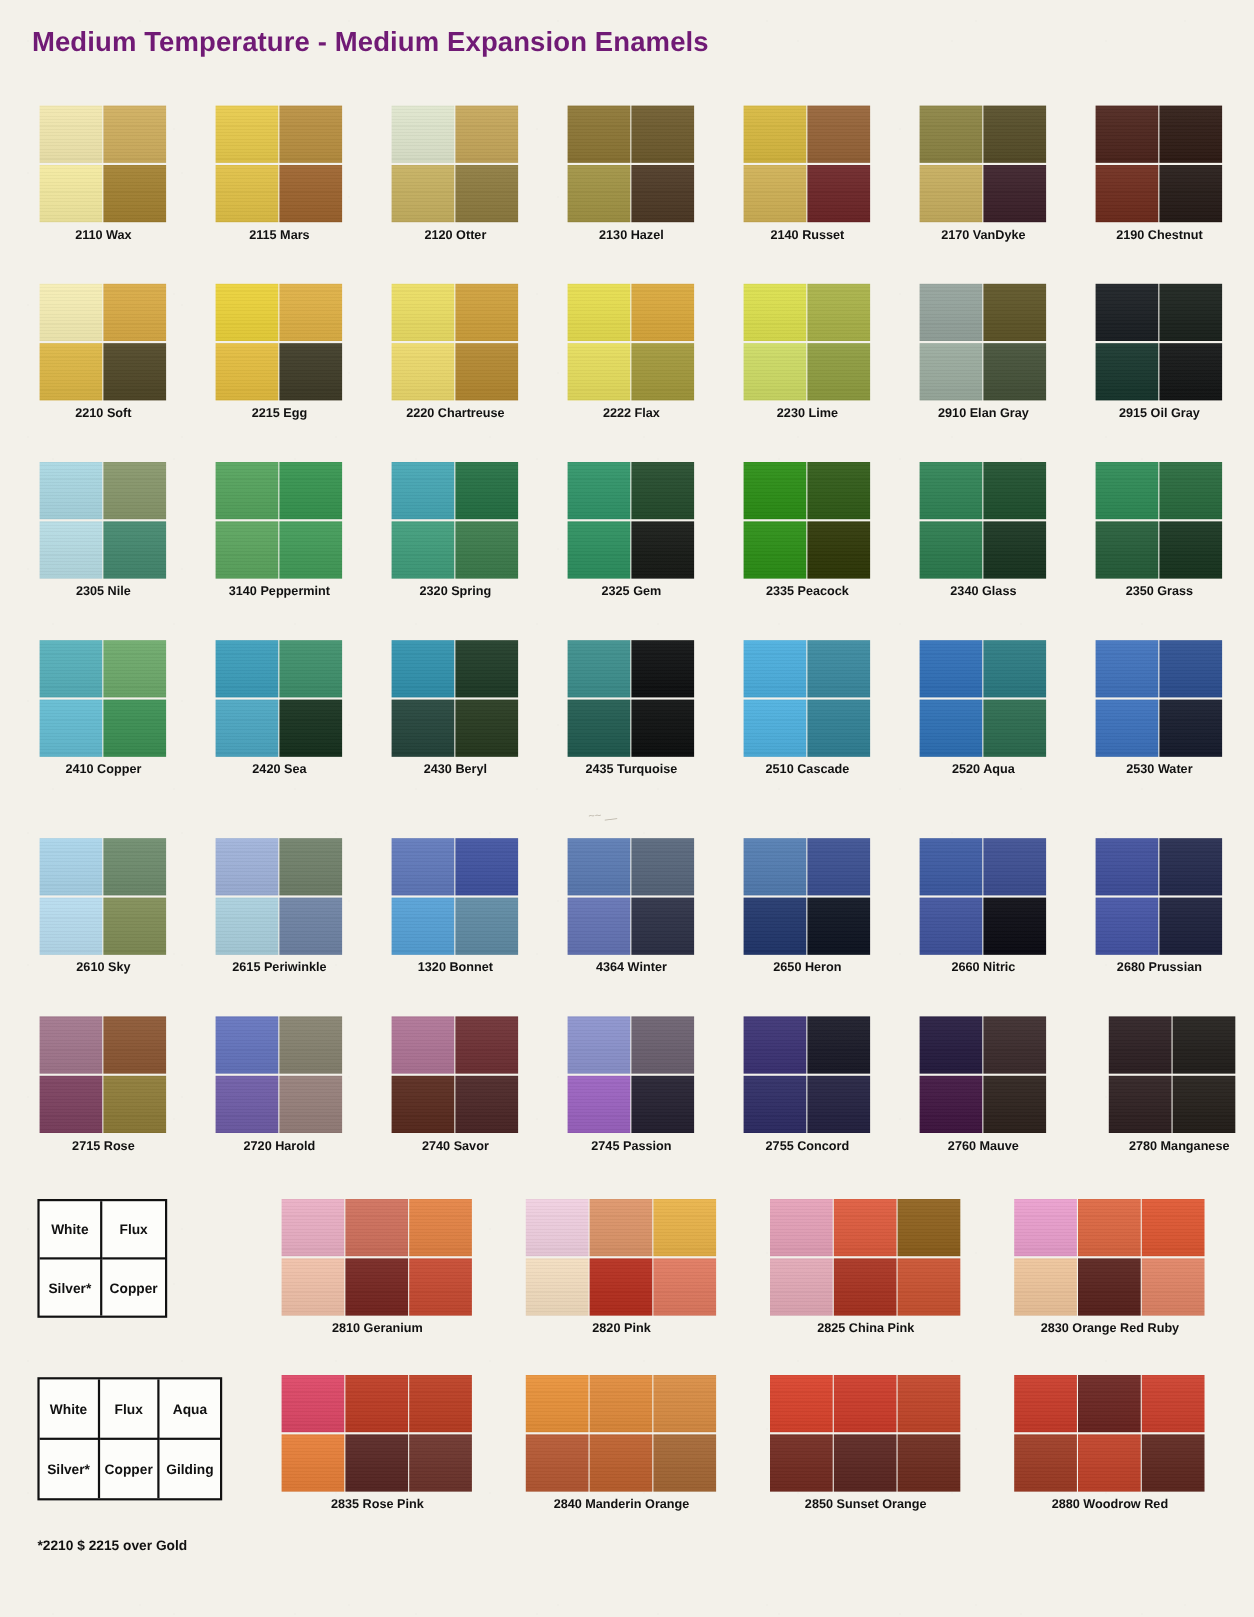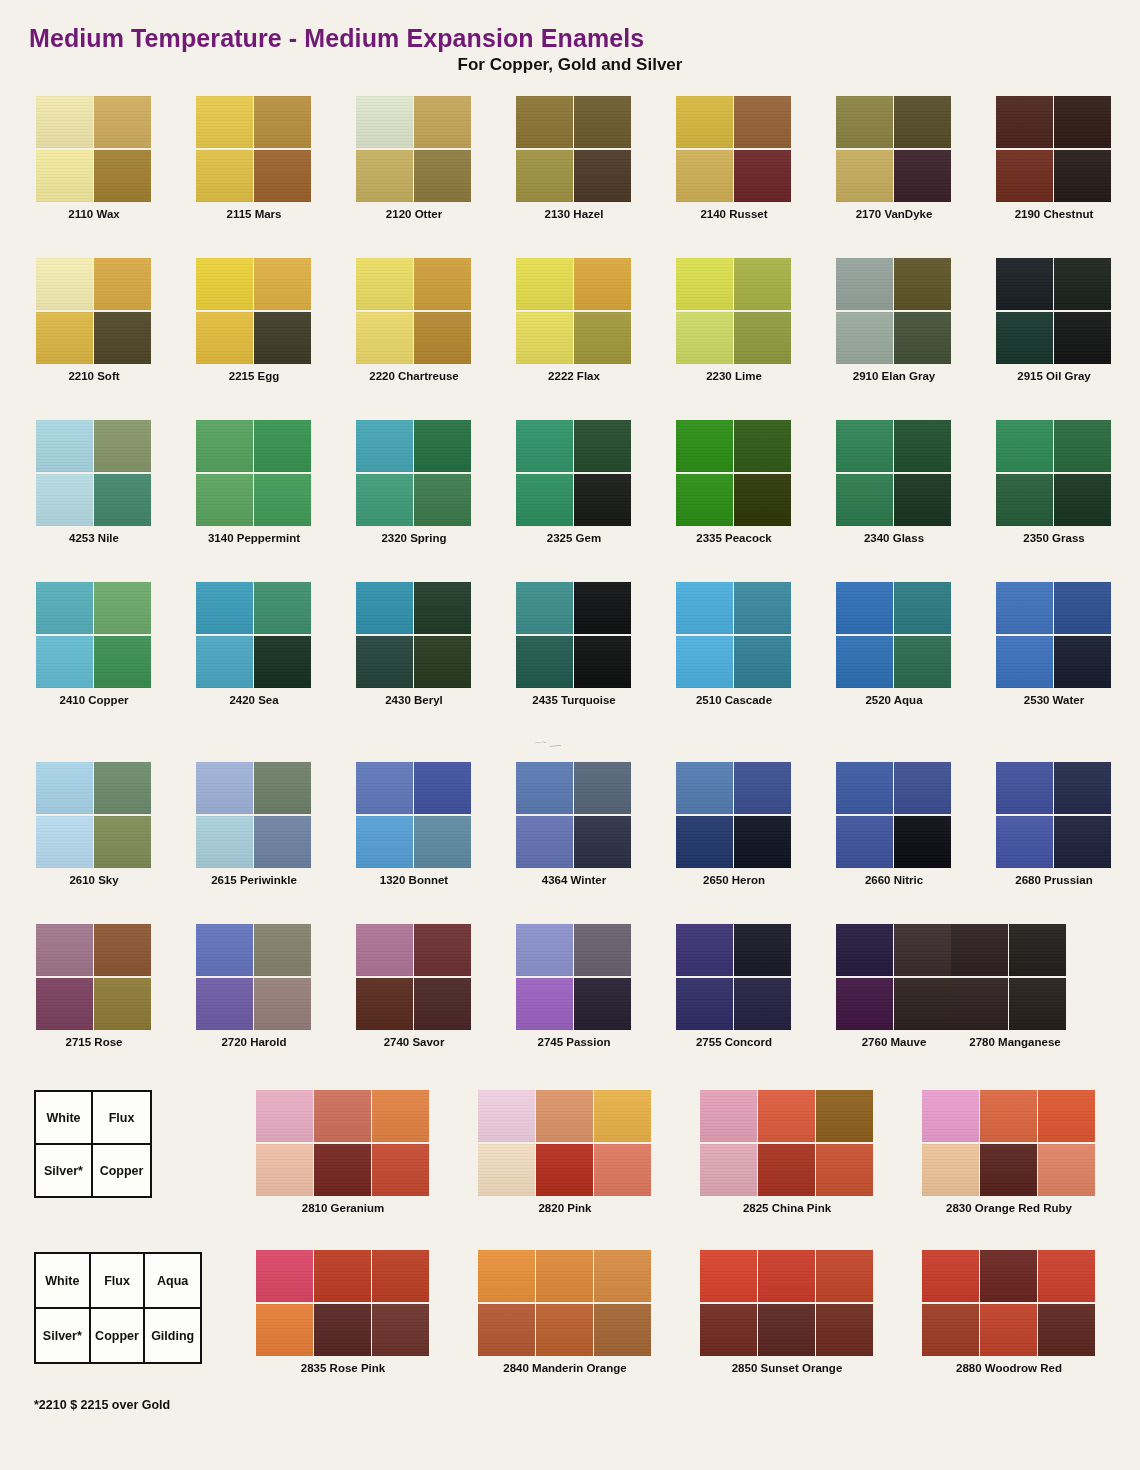--- a/index.html
+++ b/index.html
@@ -105,21 +105,20 @@
   }
 </style>
 </head>
 <body style="background: rgb(243, 241, 234);">
 
 <div id="sheet">
 
   <div class="speckle"></div>
 
   <div class="title">Medium Temperature - Medium Expansion Enamels</div>
-  <div class="subtitle">For Copper, Gold and Silver</div>
 
   <div id="rows-container">
       <div class="row" style="top: 96px;">
         <div class="group" style="left: 36px; width: 116px; height: 130px;">
           <div class="quad" style="height: 106px;">
             <div class="sw c0 r0" title="2110 Wax" style="background: linear-gradient(rgba(255, 255, 255, 0.05), rgba(0, 0, 0, 0.06)), repeating-linear-gradient(0deg, rgba(0, 0, 0, 0.035) 0px, rgba(0, 0, 0, 0.035) 1px, rgba(255, 255, 255, 0.02) 1px, rgba(255, 255, 255, 0.02) 3px) rgb(242, 232, 174);"></div>
             <div class="sw c1 r0" title="2110 Wax" style="background: linear-gradient(rgba(255, 255, 255, 0.05), rgba(0, 0, 0, 0.06)), repeating-linear-gradient(0deg, rgba(0, 0, 0, 0.035) 0px, rgba(0, 0, 0, 0.035) 1px, rgba(255, 255, 255, 0.02) 1px, rgba(255, 255, 255, 0.02) 3px) rgb(207, 174, 93);"></div>
             <div class="sw c0 r1" title="2110 Wax" style="background: linear-gradient(rgba(255, 255, 255, 0.05), rgba(0, 0, 0, 0.06)), repeating-linear-gradient(0deg, rgba(0, 0, 0, 0.035) 0px, rgba(0, 0, 0, 0.035) 1px, rgba(255, 255, 255, 0.02) 1px, rgba(255, 255, 255, 0.02) 3px) rgb(244, 234, 159);"></div>
             <div class="sw c1 r1" title="2110 Wax" style="background: linear-gradient(rgba(255, 255, 255, 0.05), rgba(0, 0, 0, 0.06)), repeating-linear-gradient(0deg, rgba(0, 0, 0, 0.035) 0px, rgba(0, 0, 0, 0.035) 1px, rgba(255, 255, 255, 0.02) 1px, rgba(255, 255, 255, 0.02) 3px) rgb(162, 128, 47);"></div>
           </div>
@@ -246,21 +245,21 @@
         </div>
       </div>
       <div class="row" style="top: 420px;">
         <div class="group" style="left: 36px; width: 116px; height: 130px;">
           <div class="quad" style="height: 106px;">
             <div class="sw c0 r0" title="2305 Nile" style="background: linear-gradient(rgba(255, 255, 255, 0.05), rgba(0, 0, 0, 0.06)), repeating-linear-gradient(0deg, rgba(0, 0, 0, 0.035) 0px, rgba(0, 0, 0, 0.035) 1px, rgba(255, 255, 255, 0.02) 1px, rgba(255, 255, 255, 0.02) 3px) rgb(169, 215, 226);"></div>
             <div class="sw c1 r0" title="2305 Nile" style="background: linear-gradient(rgba(255, 255, 255, 0.05), rgba(0, 0, 0, 0.06)), repeating-linear-gradient(0deg, rgba(0, 0, 0, 0.035) 0px, rgba(0, 0, 0, 0.035) 1px, rgba(255, 255, 255, 0.02) 1px, rgba(255, 255, 255, 0.02) 3px) rgb(135, 150, 106);"></div>
             <div class="sw c0 r1" title="2305 Nile" style="background: linear-gradient(rgba(255, 255, 255, 0.05), rgba(0, 0, 0, 0.06)), repeating-linear-gradient(0deg, rgba(0, 0, 0, 0.035) 0px, rgba(0, 0, 0, 0.035) 1px, rgba(255, 255, 255, 0.02) 1px, rgba(255, 255, 255, 0.02) 3px) rgb(182, 220, 228);"></div>
             <div class="sw c1 r1" title="2305 Nile" style="background: linear-gradient(rgba(255, 255, 255, 0.05), rgba(0, 0, 0, 0.06)), repeating-linear-gradient(0deg, rgba(0, 0, 0, 0.035) 0px, rgba(0, 0, 0, 0.035) 1px, rgba(255, 255, 255, 0.02) 1px, rgba(255, 255, 255, 0.02) 3px) rgb(66, 135, 109);"></div>
           </div>
-          <div class="glabel">4253 Nile</div>
+          <div class="glabel">2305 Nile</div>
         </div>
         <div class="group" style="left: 196px; width: 116px; height: 130px;">
           <div class="quad" style="height: 106px;">
             <div class="sw c0 r0" title="2310 Peppermint" style="background: linear-gradient(rgba(255, 255, 255, 0.05), rgba(0, 0, 0, 0.06)), repeating-linear-gradient(0deg, rgba(0, 0, 0, 0.035) 0px, rgba(0, 0, 0, 0.035) 1px, rgba(255, 255, 255, 0.02) 1px, rgba(255, 255, 255, 0.02) 3px) rgb(84, 163, 92);"></div>
             <div class="sw c1 r0" title="2310 Peppermint" style="background: linear-gradient(rgba(255, 255, 255, 0.05), rgba(0, 0, 0, 0.06)), repeating-linear-gradient(0deg, rgba(0, 0, 0, 0.035) 0px, rgba(0, 0, 0, 0.035) 1px, rgba(255, 255, 255, 0.02) 1px, rgba(255, 255, 255, 0.02) 3px) rgb(53, 148, 79);"></div>
             <div class="sw c0 r1" title="2310 Peppermint" style="background: linear-gradient(rgba(255, 255, 255, 0.05), rgba(0, 0, 0, 0.06)), repeating-linear-gradient(0deg, rgba(0, 0, 0, 0.035) 0px, rgba(0, 0, 0, 0.035) 1px, rgba(255, 255, 255, 0.02) 1px, rgba(255, 255, 255, 0.02) 3px) rgb(90, 164, 93);"></div>
             <div class="sw c1 r1" title="2310 Peppermint" style="background: linear-gradient(rgba(255, 255, 255, 0.05), rgba(0, 0, 0, 0.06)), repeating-linear-gradient(0deg, rgba(0, 0, 0, 0.035) 0px, rgba(0, 0, 0, 0.035) 1px, rgba(255, 255, 255, 0.02) 1px, rgba(255, 255, 255, 0.02) 3px) rgb(64, 154, 87);"></div>
           </div>
           <div class="glabel">3140 Peppermint</div>
         </div>
@@ -488,21 +487,21 @@
         </div>
         <div class="group" style="left: 836px; width: 116px; height: 130px;">
           <div class="quad" style="height: 106px;">
             <div class="sw c0 r0" title="2760 Mauve" style="background: linear-gradient(rgba(255, 255, 255, 0.05), rgba(0, 0, 0, 0.06)), repeating-linear-gradient(0deg, rgba(0, 0, 0, 0.035) 0px, rgba(0, 0, 0, 0.035) 1px, rgba(255, 255, 255, 0.02) 1px, rgba(255, 255, 255, 0.02) 3px) rgb(36, 26, 62);"></div>
             <div class="sw c1 r0" title="2760 Mauve" style="background: linear-gradient(rgba(255, 255, 255, 0.05), rgba(0, 0, 0, 0.06)), repeating-linear-gradient(0deg, rgba(0, 0, 0, 0.035) 0px, rgba(0, 0, 0, 0.035) 1px, rgba(255, 255, 255, 0.02) 1px, rgba(255, 255, 255, 0.02) 3px) rgb(58, 42, 43);"></div>
             <div class="sw c0 r1" title="2760 Mauve" style="background: linear-gradient(rgba(255, 255, 255, 0.05), rgba(0, 0, 0, 0.06)), repeating-linear-gradient(0deg, rgba(0, 0, 0, 0.035) 0px, rgba(0, 0, 0, 0.035) 1px, rgba(255, 255, 255, 0.02) 1px, rgba(255, 255, 255, 0.02) 3px) rgb(63, 20, 64);"></div>
             <div class="sw c1 r1" title="2760 Mauve" style="background: linear-gradient(rgba(255, 255, 255, 0.05), rgba(0, 0, 0, 0.06)), repeating-linear-gradient(0deg, rgba(0, 0, 0, 0.035) 0px, rgba(0, 0, 0, 0.035) 1px, rgba(255, 255, 255, 0.02) 1px, rgba(255, 255, 255, 0.02) 3px) rgb(44, 33, 28);"></div>
           </div>
           <div class="glabel">2760 Mauve</div>
         </div>
-        <div class="group" style="left: 939px; width: 116px; height: 130px; padding-left: 12px;">
+        <div class="group" style="left: 996px; width: 116px; height: 130px; padding-left: 12px;">
           <div class="quad" style="height: 106px;">
             <div class="sw c0 r0" title="2780 Manganese" style="background: linear-gradient(rgba(255, 255, 255, 0.05), rgba(0, 0, 0, 0.06)), repeating-linear-gradient(0deg, rgba(0, 0, 0, 0.035) 0px, rgba(0, 0, 0, 0.035) 1px, rgba(255, 255, 255, 0.02) 1px, rgba(255, 255, 255, 0.02) 3px) rgb(44, 31, 34);"></div>
             <div class="sw c1 r0" title="2780 Manganese" style="background: linear-gradient(rgba(255, 255, 255, 0.05), rgba(0, 0, 0, 0.06)), repeating-linear-gradient(0deg, rgba(0, 0, 0, 0.035) 0px, rgba(0, 0, 0, 0.035) 1px, rgba(255, 255, 255, 0.02) 1px, rgba(255, 255, 255, 0.02) 3px) rgb(33, 30, 27);"></div>
             <div class="sw c0 r1" title="2780 Manganese" style="background: linear-gradient(rgba(255, 255, 255, 0.05), rgba(0, 0, 0, 0.06)), repeating-linear-gradient(0deg, rgba(0, 0, 0, 0.035) 0px, rgba(0, 0, 0, 0.035) 1px, rgba(255, 255, 255, 0.02) 1px, rgba(255, 255, 255, 0.02) 3px) rgb(45, 31, 32);"></div>
             <div class="sw c1 r1" title="2780 Manganese" style="background: linear-gradient(rgba(255, 255, 255, 0.05), rgba(0, 0, 0, 0.06)), repeating-linear-gradient(0deg, rgba(0, 0, 0, 0.035) 0px, rgba(0, 0, 0, 0.035) 1px, rgba(255, 255, 255, 0.02) 1px, rgba(255, 255, 255, 0.02) 3px) rgb(35, 30, 25);"></div>
           </div>
           <div class="glabel">2780 Manganese</div>
         </div>
       </div>
       <div class="row" style="top: 1090px;">

